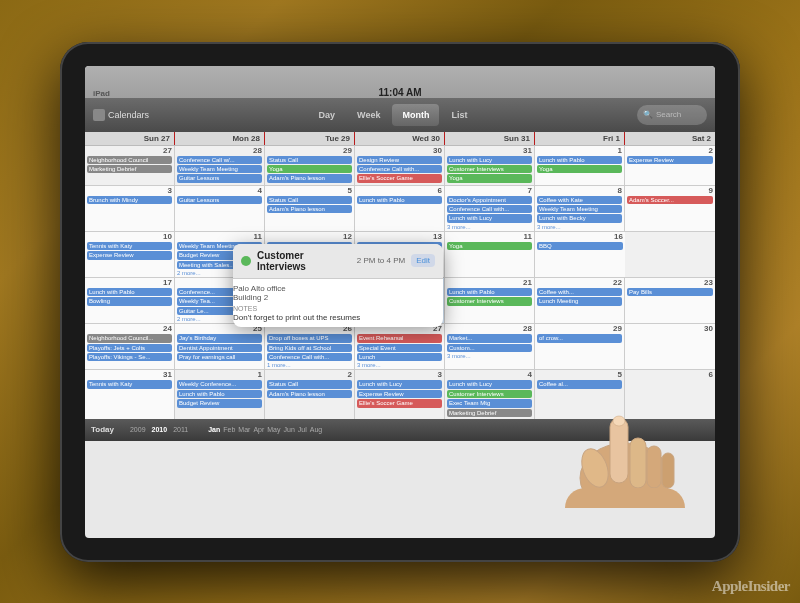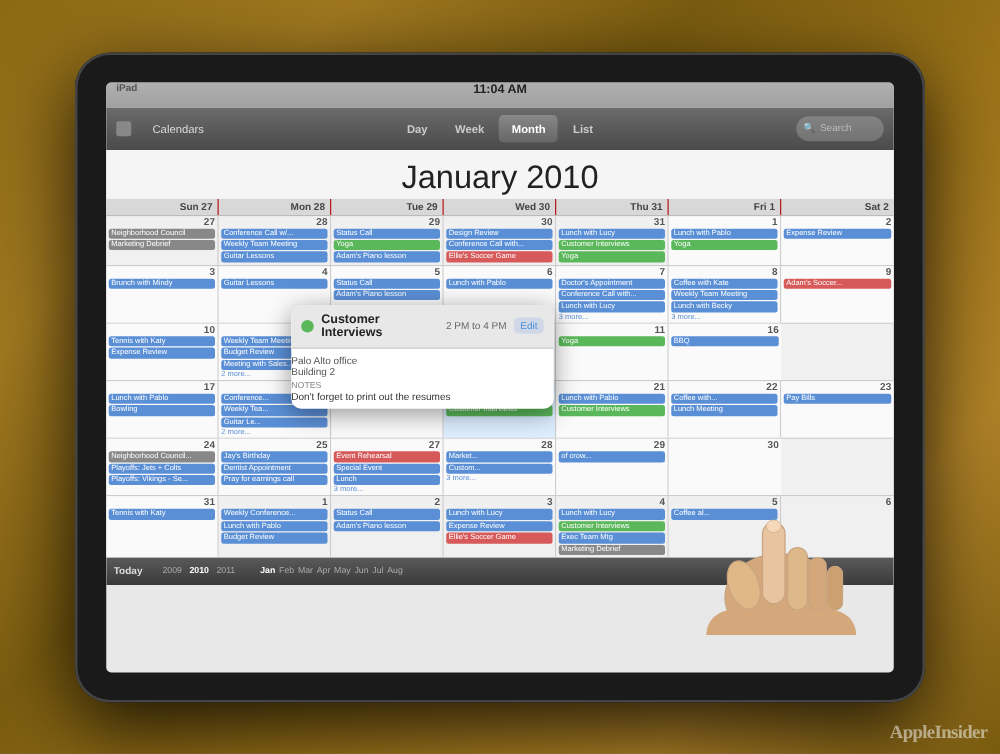--- a/index.html
+++ b/index.html
@@ -39,24 +39,24 @@
       width: 630px;
       height: 472px;
       background: #e8e8e8;
       border-radius: 4px;
       overflow: hidden;
       position: relative;
     }
 
     
     .status-bar {
-      height: 20px;
+      height: 32px;
       background: linear-gradient(180deg, #b0b0b0, #a0a0a0);
       display: flex;
-      align-items: flex-start;
+      align-items: flex-end;
       justify-content: center;
       font-size: 10px;
       color: #222;
       font-weight: 600;
       position: relative;
     }
     .status-bar .ipad-label {
       position: absolute;
       left: 8px;
       font-size: 8px;
@@ -71,21 +71,21 @@
       display: flex;
       align-items: center;
       padding: 0 8px;
       gap: 6px;
     }
     .nav-calendars {
       font-size: 9px;
       color: #ddd;
       display: flex;
       align-items: center;
-      gap: 17px;
+      gap: 3px;
     }
     .nav-calendars .cal-icon {
       width: 12px;
       height: 12px;
       background: #888;
       border-radius: 2px;
       display: inline-block;
     }
     .nav-tabs {
       display: flex;
@@ -361,30 +361,29 @@
         <div class="nav-tab active">Month</div>
         <div class="nav-tab">List</div>
       </div>
       <div class="nav-search">
         <span>🔍</span>
         <span>Search</span>
       </div>
     </div>
 
     <div class="calendar-main">
-      <div class="month-title">January 2010</div>
 
       <div class="cal-grid">
 
         <div class="day-headers">
           <div class="day-header">Sun 27</div>
           <div class="day-header">Mon 28</div>
           <div class="day-header">Tue 29</div>
           <div class="day-header">Wed 30</div>
-          <div class="day-header">Thu 31</div>
+          <div class="day-header">Sun 31</div>
           <div class="day-header">Fri 1</div>
           <div class="day-header">Sat 2</div>
         </div>
 
         <div class="cal-rows">
 
           <div class="cal-row">
             <div class="cal-cell other-month">
                 <span class="day-num">27</span>
                 <div class="event gray">Neighborhood Council</div>
@@ -540,20 +539,27 @@
                 <span class="day-num">24</span>
                 <div class="event gray">Neighborhood Council...</div>
                 <div class="event">Playoffs: Jets + Colts</div>
                 <div class="event">Playoffs: Vikings - Se...</div>
               </div>
             <div class="cal-cell">
                 <span class="day-num">25</span>
                 <div class="event">Jay's Birthday</div>
                 <div class="event">Dentist Appointment</div>
                 <div class="event">Pray for earnings call</div>
+              </div>
+            <div class="cal-cell">
+                <span class="day-num">26</span>
+                <div class="event">Drop off boxes at UPS</div>
+                <div class="event">Bring Kids off at School</div>
+                <div class="event">Conference Call with...</div>
+                <div class="more-events">1 more...</div>
               </div>
             <div class="cal-cell">
                 <span class="day-num">27</span>
                 <div class="event red">Event Rehearsal</div>
                 <div class="event">Special Event</div>
                 <div class="event">Lunch</div>
                 <div class="more-events">3 more...</div>
               </div>
             <div class="cal-cell">
                 <span class="day-num">28</span>

